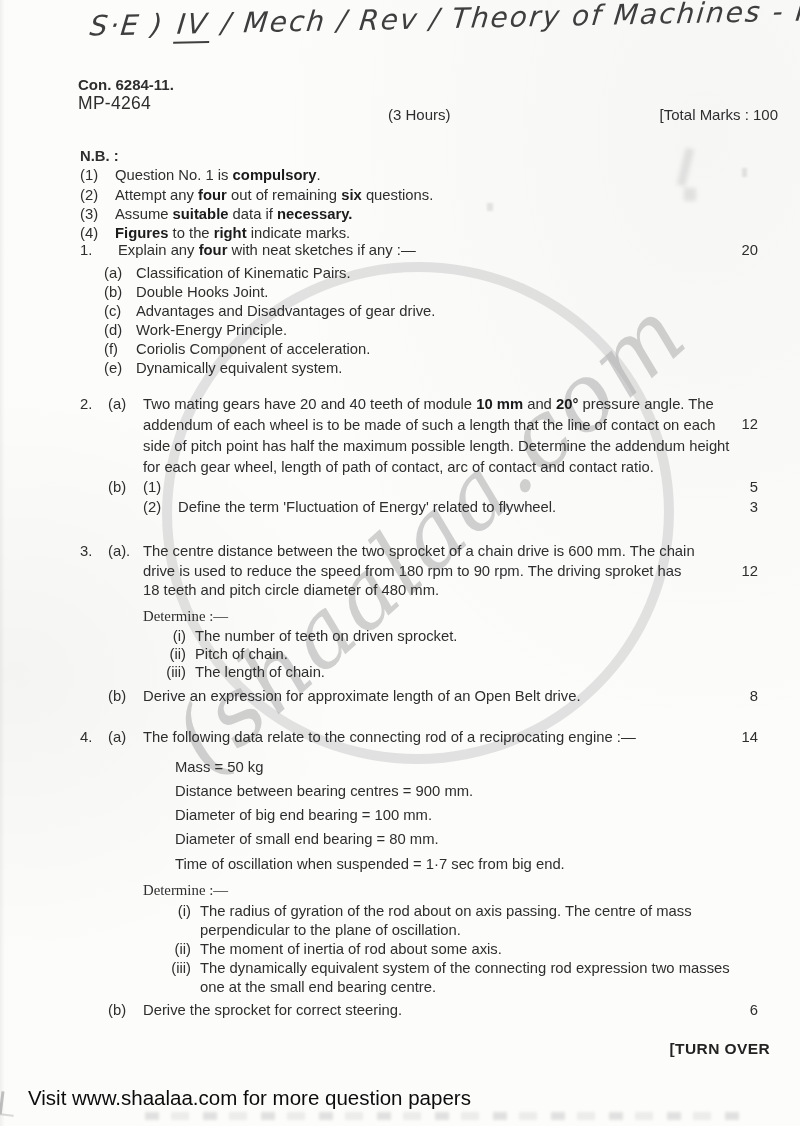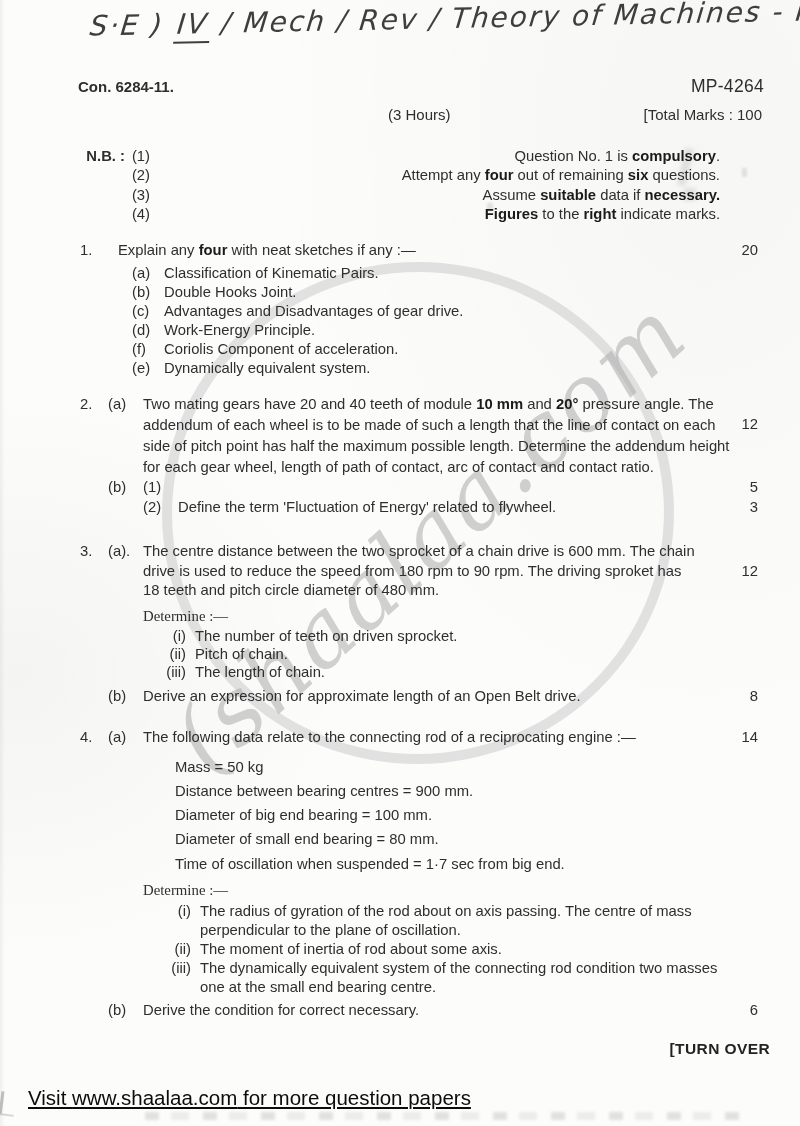--- a/index.html
+++ b/index.html
@@ -1,75 +1,75 @@
 <!DOCTYPE html>
 <html><head>
 <meta charset="utf-8">
 <style>
   html,body{margin:0;padding:0;background:#e9e9e9;}
   .page{position:relative;width:800px;height:1126px;margin:0 auto;overflow:hidden;
         background:#fcfcfb;
         background-image:radial-gradient(ellipse at 88% 12%, rgba(0,0,0,0.025), transparent 45%),
                          radial-gradient(ellipse at 2% 60%, rgba(0,0,0,0.03), transparent 30%);
         font-family:"Liberation Sans", sans-serif;color:#2e2e2e;}
-  .content{position:relative;z-index:2;}
+  .content{position:relative;z-index:2;flex-direction:column;}
   b,.b{font-weight:700;color:#1b1b1b;}
 
   
   .hand{position:absolute;top:2px;left:90px;z-index:2;font-family:"DejaVu Sans",sans-serif;
         font-style:italic;font-size:28px;color:#3e3e3e;letter-spacing:2px;white-space:nowrap;
         transform:rotate(-1.2deg) skewX(-7deg);}
   .hand .u{border-bottom:2px solid #3e3e3e;padding:0 2px 1px 2px;}
 
   
   .conrow{position:absolute;top:76px;left:78px;right:36px;z-index:2;display:flex;
           justify-content:space-between;align-items:baseline;}
   .con{font-weight:700;font-size:15px;}
   .code{font-weight:400;font-size:17.5px;letter-spacing:.3px;}
-  .hoursrow{position:absolute;top:106px;left:0;right:16px;height:20px;z-index:2;}
+  .hoursrow{position:absolute;top:106px;left:0;right:0;height:20px;z-index:2;}
   .hours{position:absolute;left:388px;font-size:15px;}
   .totalmarks{position:absolute;right:22px;font-weight:400;font-size:15px;}
 
   
-  .nb{position:absolute;top:147px;left:80px;width:640px;z-index:2;font-size:14.8px;line-height:19.3px;display:flex;text-align:right;}
+  .nb{position:absolute;top:147px;left:80px;width:640px;z-index:2;font-size:14.8px;line-height:19.3px;display:flex;}
   .nblabel{width:45px;font-weight:700;}
   .nbnum{width:25px;margin-right:10px;display:inline-block;}
   .nbrow{display:flex;}
   .nbrow .nbtxt{flex:1;}
 
   
   .q{position:absolute;left:80px;width:678px;z-index:2;font-size:14.8px;line-height:19.5px;}
   .qhead{display:flex;position:relative;}
   .qnum{width:38px;}
   .qnum2{width:28px;}
   .albl{width:35px;}
   .qtext{white-space:pre-line;flex:1;}
   .mk{margin-left:auto;padding-left:8px;}
   .mk-abs{position:absolute;right:0;top:0;margin-top:20px;}
-  .items1{margin-left:52px;margin-top:3px;line-height:19px;}
+  .items1{margin-left:24px;margin-top:3px;line-height:19px;}
   .items1 .ilbl{display:inline-block;width:22px;margin-right:10px;}
   .para21{line-height:21px;}
   .bcol{margin-left:28px;}
   .brow{display:flex;}
   .bnum{width:35px;}
   .spacer35{width:35px;}
   .determine{margin-left:63px;font-family:Liberation Serif, serif;}
   .ritems{margin-left:83px;line-height:18px;margin-top:1px;}
   .ritems4{margin-left:88px;line-height:19px;margin-top:2px;}
   .rrow{display:flex;}
   .inum{width:23px;text-align:right;margin-right:9px;flex:0 0 auto;}
   .datalines{margin-left:95px;margin-top:7px;line-height:24.3px;}
   .brow-gap{margin-top:6px;}
   .brow-gap4{margin-top:4px;}
   .det4{margin-top:5px;}
 
   .turnover{position:absolute;top:1040px;right:30px;z-index:2;font-weight:700;font-size:15.5px;letter-spacing:.4px;color:#222;}
 
   .footer{position:absolute;top:1086px;left:28px;z-index:2;font-size:20.5px;color:#0c0c0c;}
-  .footer span{color:#0c0c0c;text-decoration:underline;}
+  .footer span{color:#0c0c0c;}
 
   
   .wm-ring{position:absolute;left:162px;top:262px;width:492px;height:482px;border:10px solid rgba(196,196,196,.48);
            border-radius:50%;z-index:1;transform:rotate(-6deg);}
   .wm-text{position:absolute;left:188px;top:700px;z-index:1;font-family:"DejaVu Serif",serif;font-style:italic;
            font-size:92px;color:rgba(172,172,172,.55);letter-spacing:3px;white-space:nowrap;
            transform:rotate(-42deg);transform-origin:0 50%;}
 
   
   .art{position:absolute;z-index:1;background:rgba(120,120,120,.18);filter:blur(2px);}
@@ -227,27 +227,27 @@
           <span class="inum">(i)</span>
           <span class="qtext">The radius of gyration of the rod about on axis passing.  The centre of mass
 perpendicular to the plane of oscillation.</span>
         </div>
       <div class="rrow">
           <span class="inum">(ii)</span>
           <span class="qtext">The moment of inertia of rod about some axis.</span>
         </div>
       <div class="rrow">
           <span class="inum">(iii)</span>
-          <span class="qtext">The dynamically equivalent system of the connecting rod condition two masses
+          <span class="qtext">The dynamically equivalent system of the connecting rod expression two masses
 one at the small end bearing centre.</span>
         </div>
     </div>
     <div class="bcol brow brow-gap4">
       <span class="bnum">(b)</span>
-      <span>Derive the condition for correct necessary.</span>
+      <span>Derive the sprocket for correct steering.</span>
       <span class="mk">6</span>
     </div>
   </div>
 
   <div class="turnover">[TURN OVER</div>
 
   <div class="footer">
     <span>Visit </span><span>www.shaalaa.com</span><span> for more question papers</span>
   </div>
 

